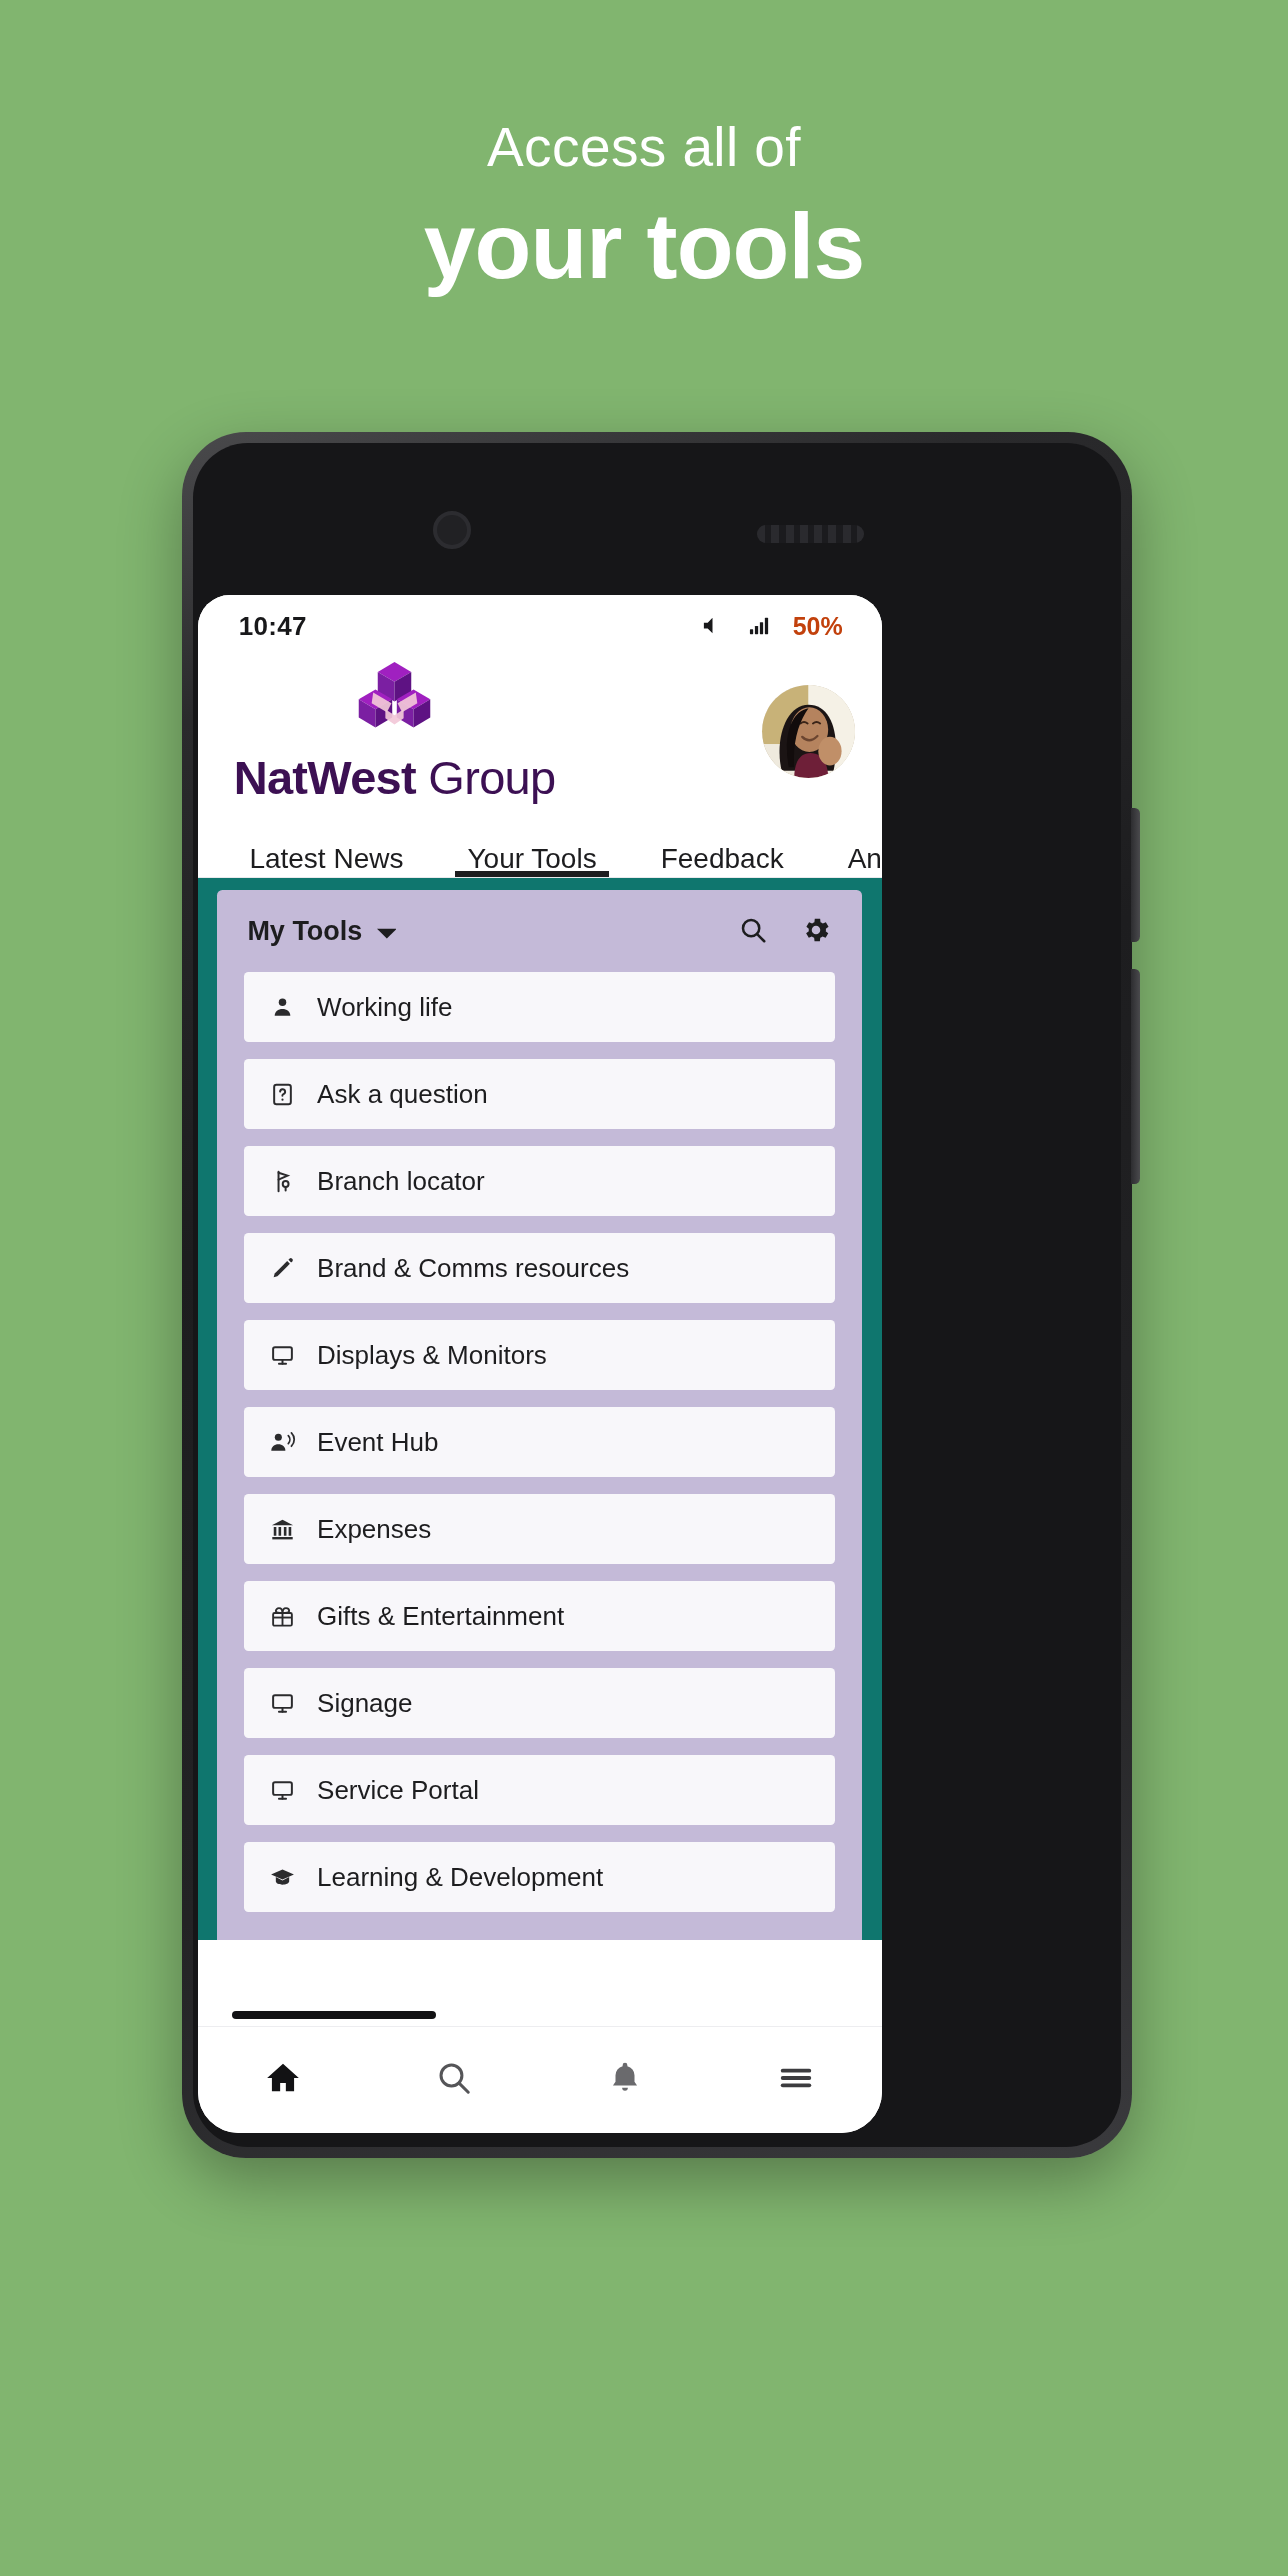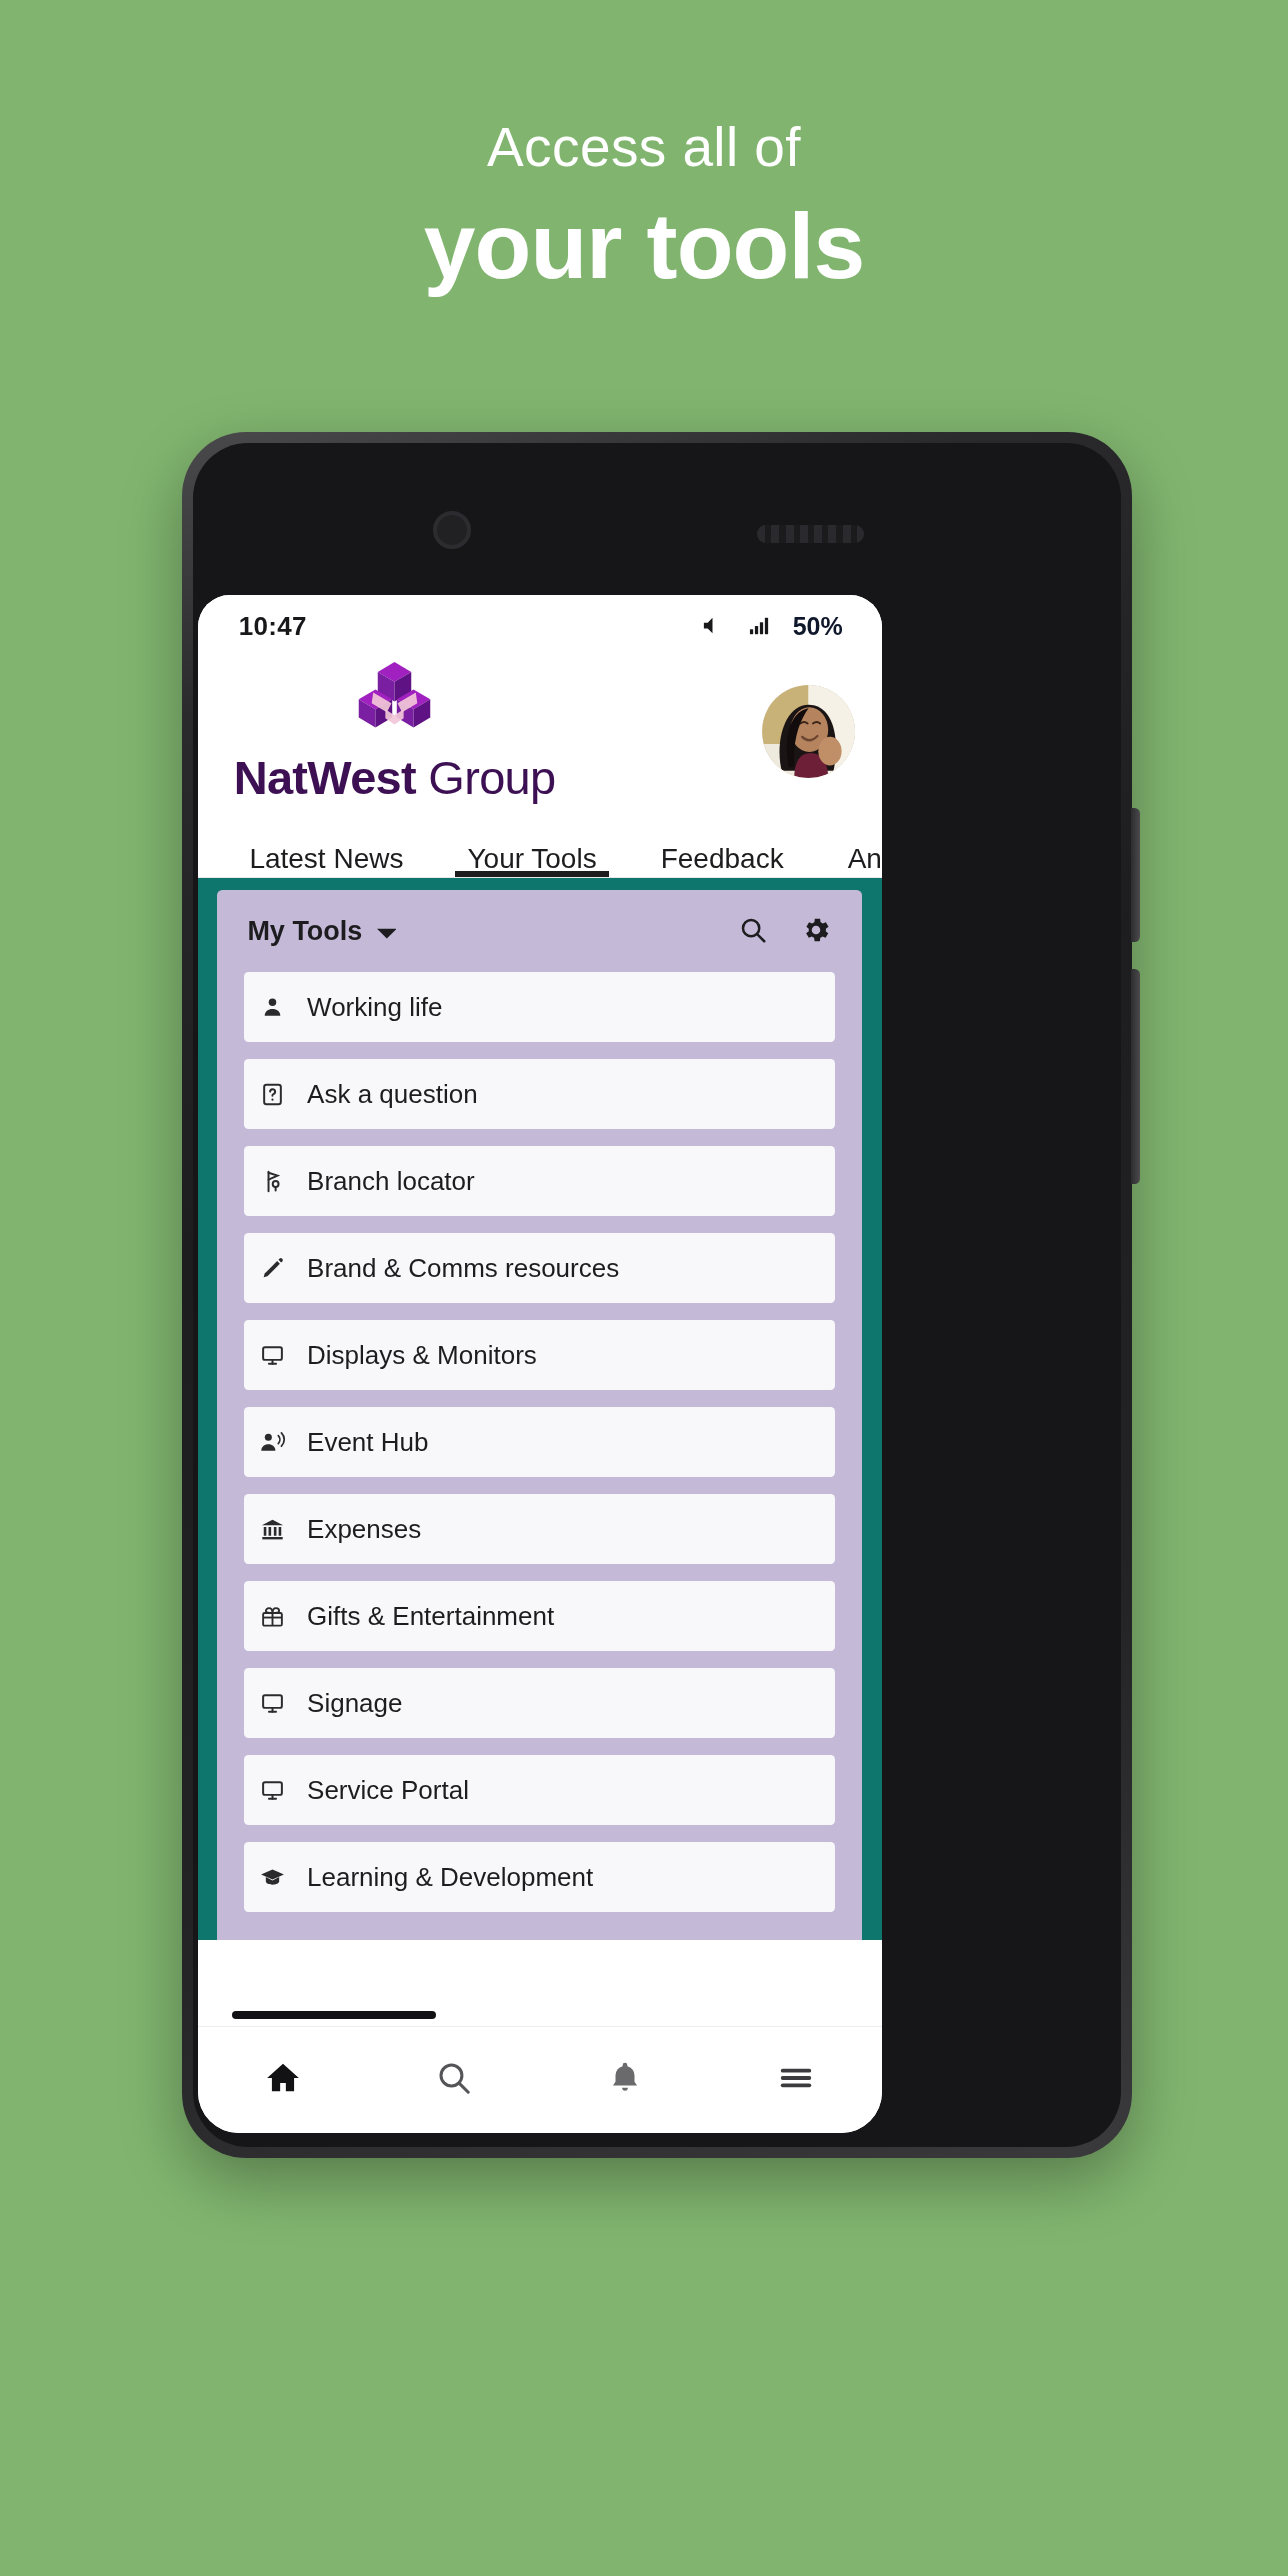--- a/index.html
+++ b/index.html
@@ -124,21 +124,21 @@
     letter-spacing: 0.3px;
   }
   .status-right {
     display: flex;
     align-items: center;
     gap: 19.7px;
   }
   .status-battery {
     font-size: 25px;
     font-weight: 700;
-    color: #0f172a;
+    color: #c2410c;
   }
 
   
   .app-header {
     flex: 0 0 123px;
     display: flex;
     align-items: center;
     justify-content: space-between;
     padding: 0 27px 0 36px;
     background: #ffffff;
@@ -233,21 +233,21 @@
   }
 
   .tool-list { padding: 0 27px; }
   .tool-item {
     height: 70px;
     background: #F8F7FA;
     border-radius: 4.5px;
     display: flex;
     align-items: center;
     gap: 19.7px;
-    padding: 0 13px;
+    padding: 0 23px;
     margin-bottom: 17px;
   }
   .tool-label {
     font-size: 26px;
     color: #1d1d1f;
     font-weight: 400;
     white-space: nowrap;
   }
   .tool-icon {
     width: 30px;

